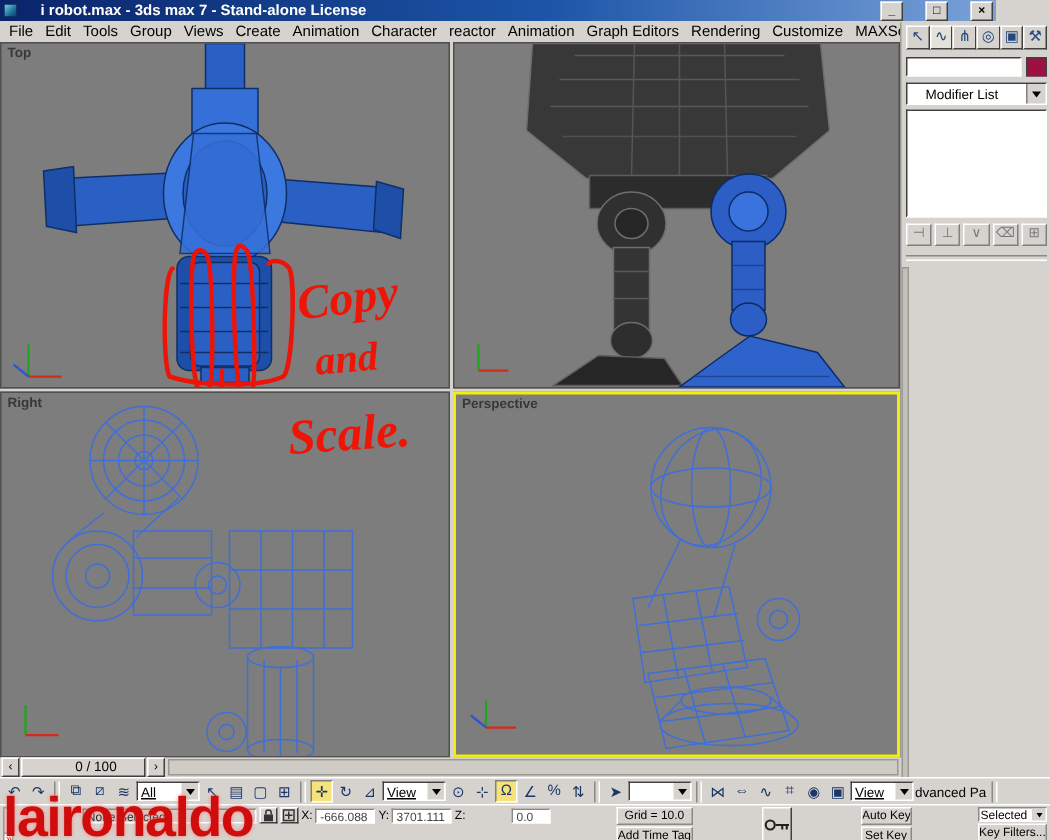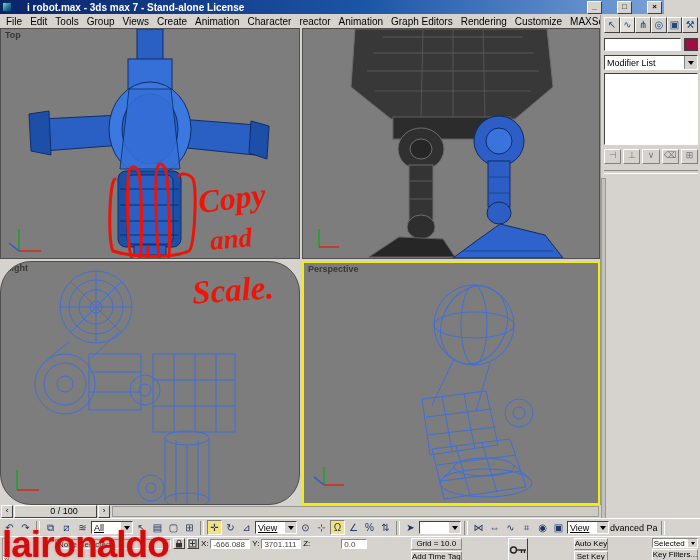--- a/index.html
+++ b/index.html
@@ -19,21 +19,21 @@
     font-size:8px;line-height:9px;text-align:center;font-weight:bold;}
   
   .menubar{position:absolute;top:14px;left:0;width:600px;height:14px;background:#d6d3ce;
     display:flex;align-items:center;font-size:10px;color:#000;padding-left:2px;box-sizing:border-box;}
   .menu-item{padding:0 4px;white-space:nowrap;}
   
   .viewport-area{position:absolute;top:28px;left:0;width:600px;height:477px;background:#d6d3ce;}
   .viewport{position:absolute;background:#7d7d7d;overflow:hidden;border:1px solid #4f4f4f;box-sizing:border-box;}
   .vp-top{left:0;top:0;width:300px;height:231px;}
   .vp-front{left:302px;top:0;width:298px;height:231px;}
-  .vp-right{left:0;top:233px;width:300px;height:244px;border-radius:31px;}
+  .vp-right{left:0;top:233px;width:300px;height:244px;}
   .vp-persp{left:302px;top:233px;width:298px;height:244px;border:2px solid #f2ee0c;}
   .vp-label{position:absolute;top:1px;left:4px;font-size:9px;color:#383838;z-index:3;font-weight:bold;}
   .annotation-word{position:absolute;z-index:4;color:#ee1506;
     font-family:"Liberation Serif",serif;font-style:italic;font-weight:bold;pointer-events:none;}
   .ann-1{left:198px;top:152px;font-size:32px;transform:rotate(-7deg);}
   .ann-2{left:210px;top:196px;font-size:27px;transform:rotate(-5deg);}
   .ann-3{left:192px;top:244px;font-size:33px;transform:rotate(-4deg);}
   .watermark{position:absolute;left:2px;top:524px;z-index:60;color:#cf0d0d;
     font-size:37px;font-weight:bold;letter-spacing:-1px;
     text-shadow:0 0 3px rgba(255,120,120,.9);pointer-events:none;}
@@ -42,21 +42,21 @@
     border-left:1px solid #9a9a94;box-sizing:border-box;padding:2px 2px 0 3px;font-size:9px;}
   .panel-tabs{display:flex;height:16px;gap:0;}
   .panel-tab{flex:1;border:1px solid;border-color:#fff #404040 #404040 #fff;background:#d6d3ce;
     font-size:10px;line-height:14px;text-align:center;color:#23477e;}
   .panel-tab.active{background:#e4e1da;}
   .name-row{display:flex;gap:3px;margin:5px 0 4px 0;align-items:center;}
   .name-input{flex:1;height:13px;background:#fff;border:1px solid;border-color:#404040 #fff #fff #404040;
     font-size:9px;padding:0 2px;box-sizing:border-box;}
   .color-swatch{width:14px;height:13px;border:1px solid #404040;box-sizing:border-box;}
   .combo{display:flex;height:15px;background:#fff;border:1px solid;border-color:#404040 #fff #fff #404040;
-    align-items:center;box-sizing:border-box;font-size:9px;padding-left:2px;}
+    align-items:center;box-sizing:border-box;font-size:9px;padding-left:12px;}
   .combo .dd-btn{margin-left:auto;width:12px;height:100%;background:#d6d3ce;
     border-left:1px solid #808080;display:flex;align-items:center;justify-content:center;}
   .tri-down{width:0;height:0;border-left:3px solid transparent;border-right:3px solid transparent;
     border-top:4px solid #000;}
   .stack-box{height:70px;background:#fff;border:1px solid;border-color:#404040 #fff #fff #404040;margin-top:3px;}
   .stack-btns{display:flex;gap:2px;margin-top:4px;}
   .sbtn{flex:1;height:13px;font-size:9px;line-height:11px;text-align:center;color:#777;
     border:1px solid;border-color:#fff #808080 #808080 #fff;background:#d6d3ce;}
   .panel-divider{height:2px;border-top:1px solid #8a8a84;border-bottom:1px solid #fff;margin:6px 0 0 0;}
   .rollout-area{position:relative;height:370px;background:#d6d3ce;}

